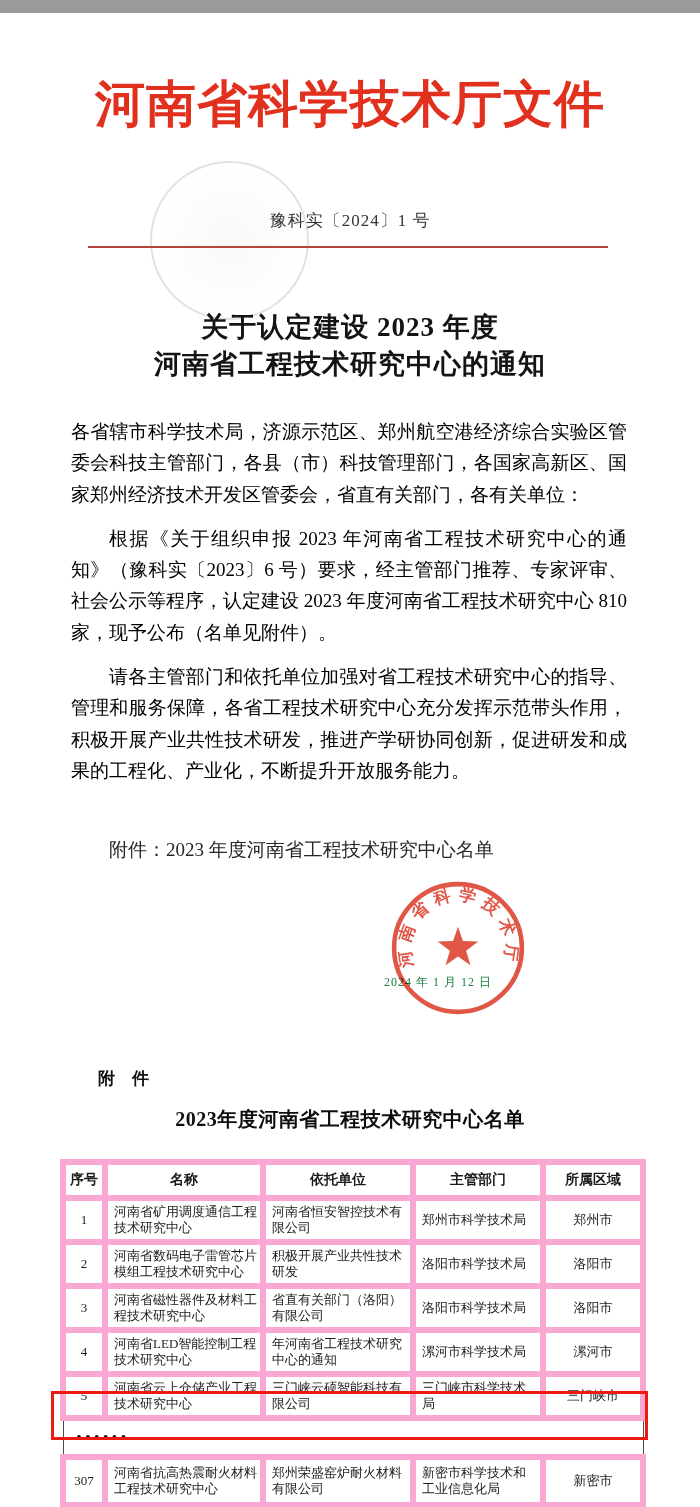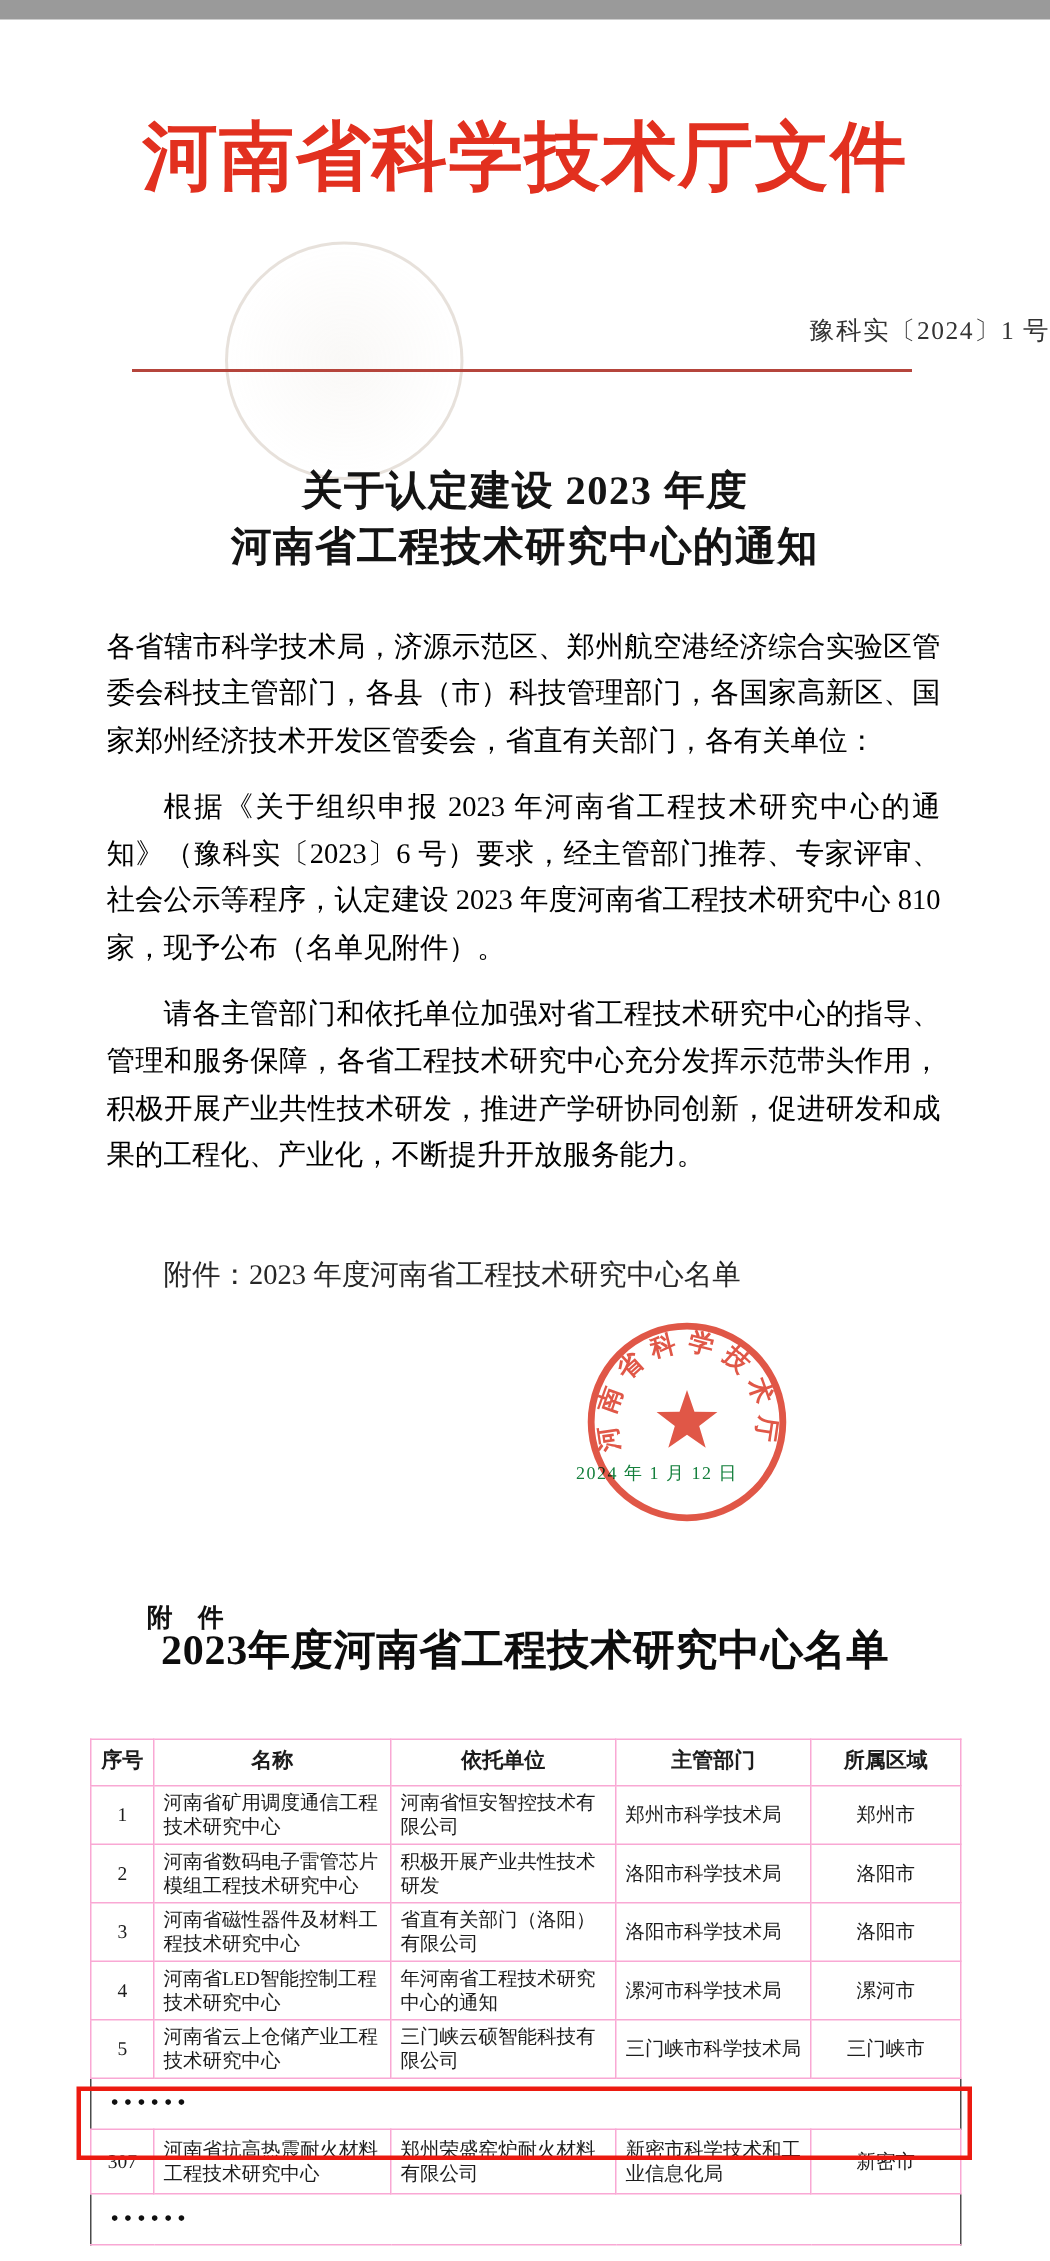--- a/index.html
+++ b/index.html
@@ -21,21 +21,21 @@
     line-height:1.25;
   }
   .watermark-circle{
     position:absolute;left:150px;top:148px;width:155px;height:155px;
     border:2px solid rgba(186,170,152,0.35);
     border-radius:50%;
     background:radial-gradient(circle at 50% 50%, rgba(200,188,172,0.10), rgba(255,255,255,0) 70%);
   }
   .doc-number{
     position:absolute;top:196px;left:0;width:100%;
-    text-align:right;font-size:17px;color:#333333;letter-spacing:1px;
+    text-align:center;font-size:17px;color:#333333;letter-spacing:1px;
   }
   .red-rule{
     position:absolute;top:233px;left:88px;width:520px;height:2px;
     background:#b5453c;
   }
   
   .doc-title{
     position:absolute;top:296px;left:0;width:100%;
     text-align:center;font-size:27px;font-weight:bold;color:#141414;
     line-height:37px;letter-spacing:1px;
@@ -60,30 +60,30 @@
   .seal{
     position:absolute;left:387px;top:864px;width:142px;height:142px;
     opacity:0.9;mix-blend-mode:multiply;
   }
   
   .appendix-label{
     position:absolute;top:1054px;left:98px;
     font-size:17px;font-weight:bold;color:#111111;
   }
   .table-title{
-    position:absolute;top:1068px;left:0;width:100%;
-    text-align:center;font-size:28px;font-weight:bold;color:#0d0d0d;letter-spacing:0.5px;
+    position:absolute;top:1093px;left:0;width:100%;
+    text-align:center;font-size:20px;font-weight:bold;color:#0d0d0d;letter-spacing:0.5px;
   }
   .table-wrap{position:absolute;top:1146px;left:60px;width:580px;}
   table.centers{
     border-collapse:collapse;table-layout:fixed;width:580px;
     font-family:"Liberation Serif","DejaVu Serif",serif;
   }
   table.centers th,table.centers td{
-    border:1px solid #f9a8d4;
+    border:6px solid #f9a8d4;
     font-size:13px;line-height:16px;color:#1c1c1c;
     overflow:hidden;
   }
   table.centers th{height:26px;font-size:14px;font-weight:bold;text-align:center;padding:2px;}
   tr.data td{height:36px;}
   tr.r307 td{height:40px;}
   td.c-no,td.c-region{text-align:center;padding:1px 2px;}
   td.c-name,td.c-org,td.c-dept{text-align:left;padding:1px 3px 1px 6px;vertical-align:middle;}
   tr.dots td{
     height:31px;border-left:1px solid #4b4b4b;border-right:1px solid #4b4b4b;

